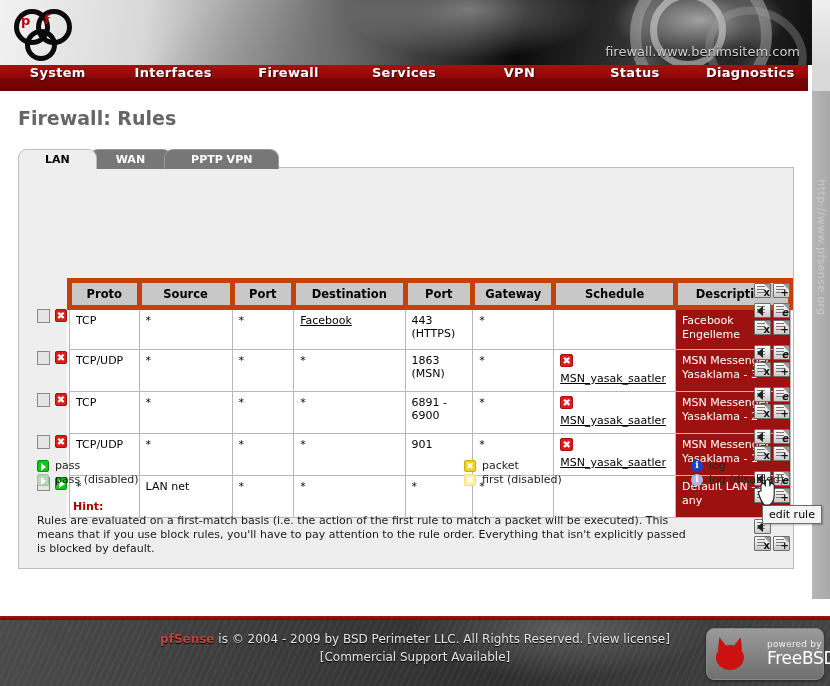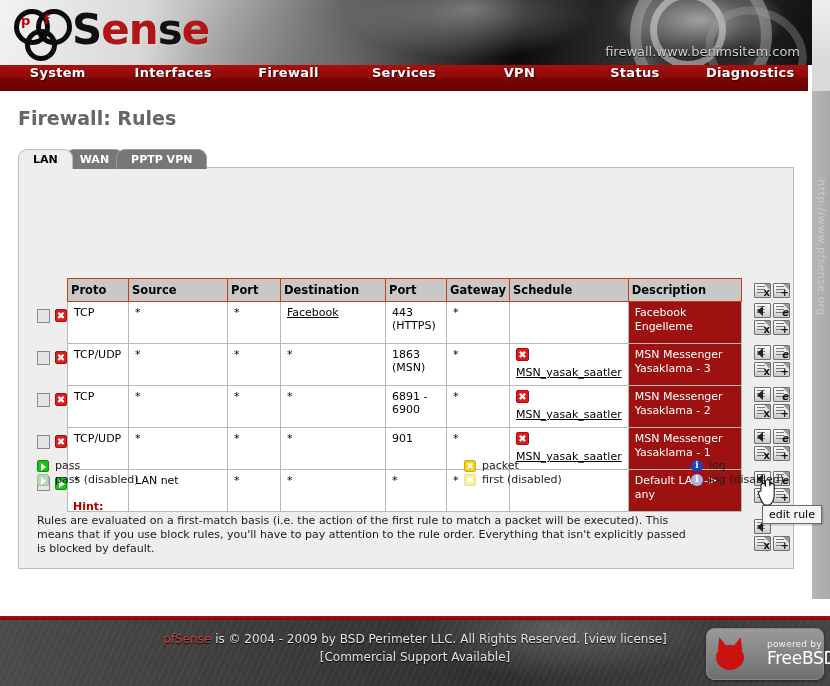--- a/index.html
+++ b/index.html
@@ -126,21 +126,21 @@
     font-size: 19px; font-weight: bold; color: #666666;
   }
 
   
   #tabs {
     position: absolute; left: 18px; top: 56px;
     height: 22px; display: flex; align-items: flex-end;
   }
   .tab {
     height: 19px; line-height: 19px;
-    padding: 0 14px; margin-right: -8px;
+    padding: 0 26px; margin-right: -8px;
     font-size: 11px; font-weight: bold;
     border-radius: 9px 9px 0 0;
     cursor: pointer; position: relative;
     border: 1px solid #9a9a9a; border-bottom: none;
   }
   .tab.inactive { background: #777777; color: #ffffff; z-index: 1; }
   .tab.active   { background: #eeeeee; color: #000000; z-index: 5; border-color: #bdbdbd; }
 
   
   #panel {
@@ -153,24 +153,24 @@
 
   
   #rules-table {
     position: absolute; left: 48px; top: 110px;
     border-collapse: collapse;
     font-size: 11px; color: #000000;
     background: #ffffff;
   }
   #rules-table th {
     background: #c8c8c8;
-    border: 1px solid #c2410c;
+    border: 5px solid #c2410c;
     font-size: 11.5px; font-weight: bold;
-    text-align: left;
-    padding: 4px 3px;
+    text-align: center;
+    padding: 4px 10px;
     height: 14px;
     color: #000;
   }
   #rules-table td {
     border: 1px solid #b8b8b8;
     padding: 4px 6px;
     vertical-align: top;
     background: #ffffff;
   }
   .col-proto { width: 54px; }
@@ -351,21 +351,21 @@
       radial-gradient(ellipse 220px 70px at 560px 10px, rgba(200,200,200,0.28) 0%, rgba(0,0,0,0) 70%),
       linear-gradient(to right, #4a4a4a 0%, #3c3c3c 30%, #2e2e2e 60%, #444444 100%);
     overflow: hidden;
   }
   #footer-text {
     position: absolute; left: 0; right: 0; top: 10px;
     text-align: center; font-size: 12px; color: #e4e4e4;
     line-height: 18px;
     text-shadow: 0 1px 1px #000;
   }
-  #footer-text .pf { color: #c64040; }
+  #footer-text .pf { color: #c64040; font-weight: bold; }
   #footer-text .lnk { color: #e4e4e4; cursor: pointer; }
   #freebsd {
     position: absolute; right: 6px; top: 8px;
     width: 116px; height: 50px;
     background: linear-gradient(to bottom, #9a9a9a, #6f6f6f);
     border-radius: 8px;
     border: 1px solid #888;
     display: flex; align-items: center;
     box-shadow: 0 1px 3px rgba(0,0,0,0.5);
   }
@@ -399,21 +399,20 @@
     <div id="header-swirl3"></div>
 
     <div id="logo">
       <div id="logo-mark">
         <div class="gear g1"></div>
         <div class="gear g2"></div>
         <div class="gear g3"></div>
         <div class="gl gl-p">p</div>
         <div class="gl gl-f">f</div>
       </div>
-      <div id="logo-text">S<span class="red">en</span>s<span class="red">e</span></div>
     </div>
 
     <div id="hostname">firewall.www.benimsitem.com</div>
   </div>
   <div id="header-right-cap"></div>
 
   <div id="nav">
     <div class="nav-item">System</div>
     <div class="nav-item">Interfaces</div>
     <div class="nav-item">Firewall</div>

